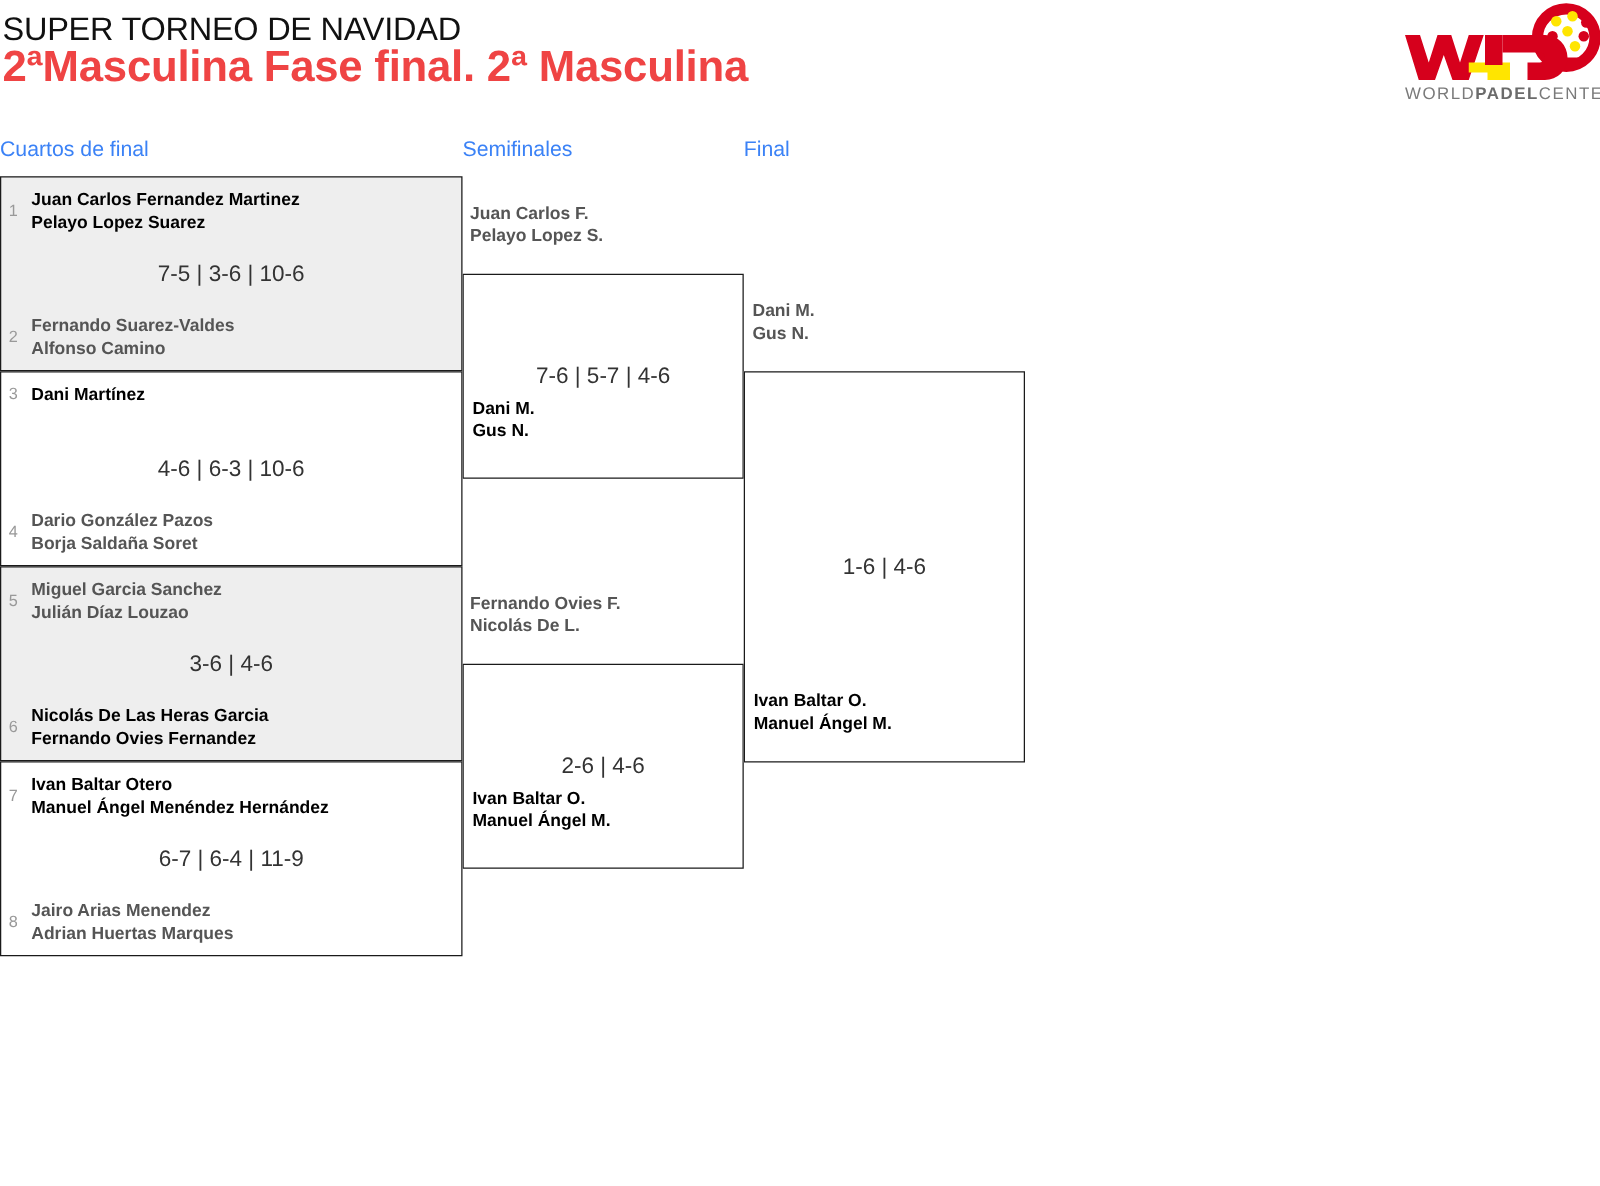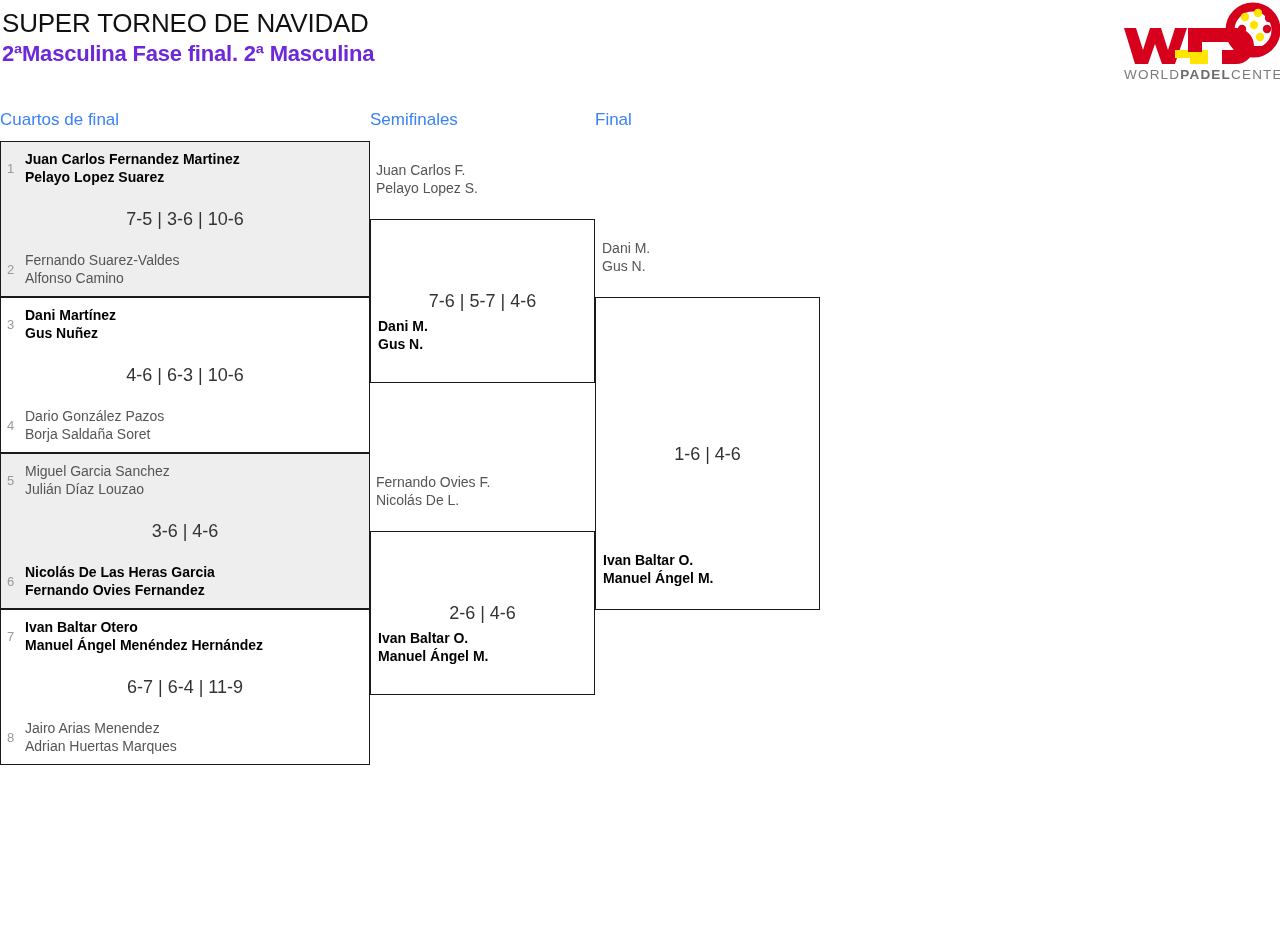--- a/index.html
+++ b/index.html
@@ -31,25 +31,25 @@
   }
   .title-line1 {
     font-size: 26px;
     font-weight: 400;
     letter-spacing: -0.2px;
     line-height: 30px;
     color: #111111;
     white-space: nowrap;
   }
   .title-line2 {
-    font-size: 22px;
+    font-size: 35px;
     font-weight: 700;
     letter-spacing: -0.2px;
     line-height: 32px;
-    color: #6d28d9;
+    color: #ef4444;
     white-space: nowrap;
   }
 
   
   #logo {
     position: absolute;
     left: 1118px;
     top: 2px;
     width: 166px;
     height: 80px;
@@ -127,21 +127,21 @@
     color: #999999;
     line-height: 1;
   }
   .pname {
     font-size: 14px;
     line-height: 18px;
     white-space: nowrap;
     overflow: hidden;
   }
   .winner .pname { color: #000000; font-weight: 700; }
-  .loser  .pname { color: #555555; font-weight: 400; }
+  .loser  .pname { color: #555555; font-weight: 700; }
 
   
   .score {
     position: absolute;
     left: 0;
     width: 100%;
     top: 50%;
     transform: translateY(-50%);
     text-align: center;
     font-size: 18px;
@@ -236,21 +236,20 @@
       <span class="seed">2</span>
       <div class="pname">Fernando Suarez-Valdes</div>
       <div class="pname">Alfonso Camino</div>
     </div>
   </div>
 
   <div class="match qf plain" id="qf2">
     <div class="team top winner">
       <span class="seed">3</span>
       <div class="pname">Dani Martínez</div>
-      <div class="pname">Gus Nuñez</div>
     </div>
     <div class="score">4-6 | 6-3 | 10-6</div>
     <div class="team bottom loser">
       <span class="seed">4</span>
       <div class="pname">Dario González Pazos</div>
       <div class="pname">Borja Saldaña Soret</div>
     </div>
   </div>
 
   <div class="match qf shaded" id="qf3">

